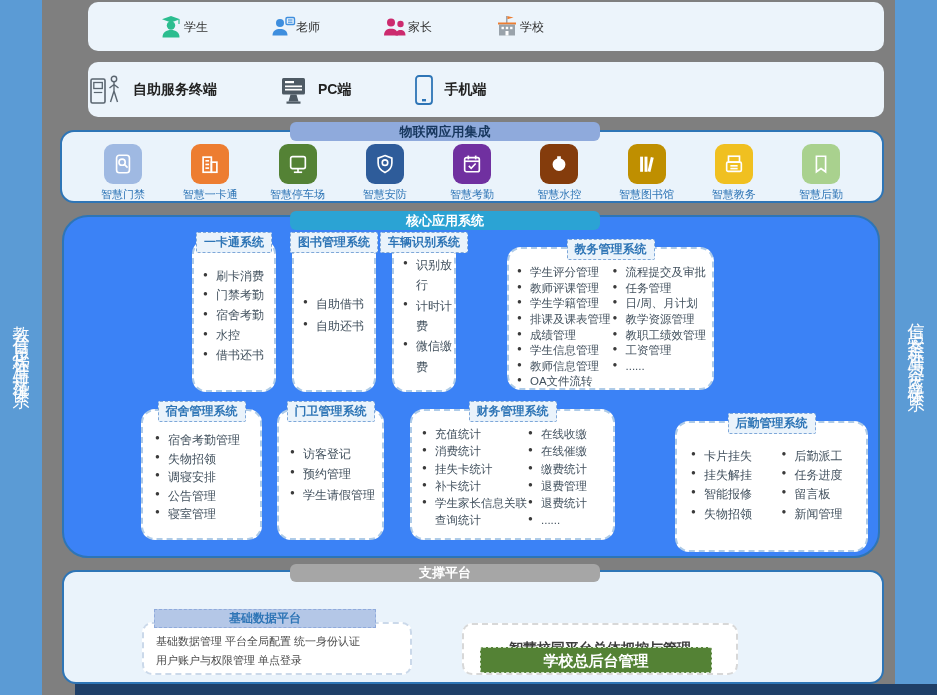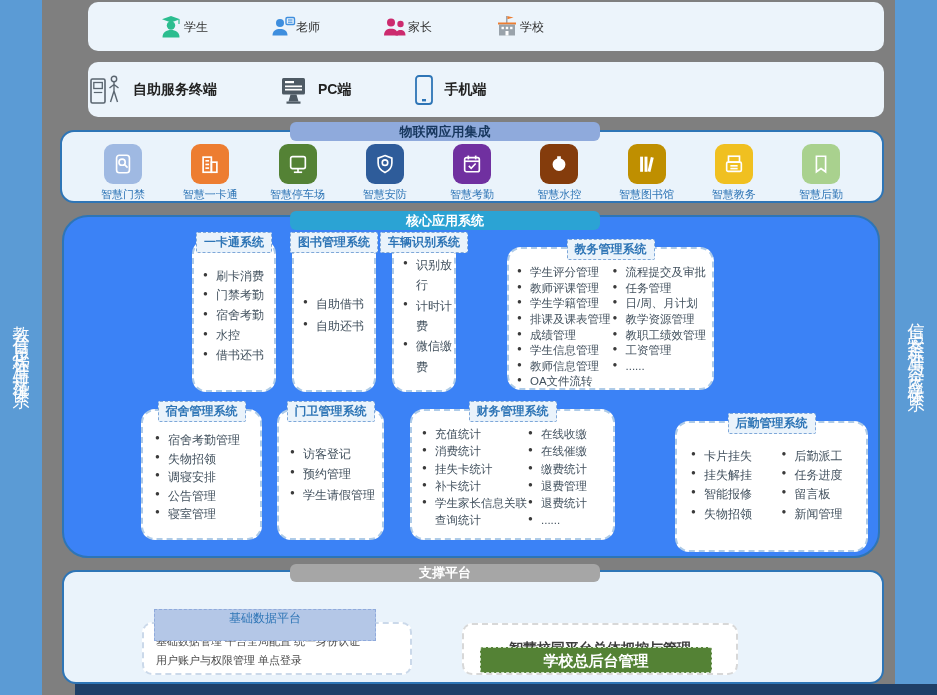--- a/index.html
+++ b/index.html
@@ -68,21 +68,21 @@
   #card-finance { left:346px; top:192px; width:205px; height:131px; }
   #card-finance .cols { padding:15px 4px 0 10px; }
   #card-finance ul { font-size:11.5px; line-height:1.5; }
   #card-finance .col-a { flex:0 0 106px; }
   #card-logistics { left:575px; top:204px; width:193px; height:131px;margin-left:36px; }
   #card-logistics .cols { padding:24px 4px 0 14px; gap:10px; }
   #card-logistics ul { line-height:1.6; }
 
   
   .base-card { position:absolute; left:78px; top:50px; width:270px; height:53px; background:#fff; border:2px dashed #CBD9EA; border-radius:10px; padding:8px 0 0 12px; font-size:11px; color:#4A4A4A; line-height:1.7; }
-  .base-pill { position:absolute; left:90px; top:37px; width:222px; height:32px; line-height:17px; background:#B4C7E7; border:1px dashed #8FAADC; text-align:center; font-size:12px; font-weight:normal; color:#2E75B6; z-index:4; }
+  .base-pill { position:absolute; left:90px; top:37px; width:222px; height:19px; line-height:17px; background:#B4C7E7; border:1px dashed #8FAADC; text-align:center; font-size:12px; font-weight:bold; color:#2E75B6; z-index:4; }
   .admin-card { position:absolute; left:398px; top:51px; width:276px; height:52px; background:#fff; border:2px dashed #D8D8D8; border-radius:10px; display:flex; align-items:center; justify-content:center; font-size:14px; font-weight:bold; color:#3D3D3D; }
   .admin-pill { position:absolute; left:416px; top:27px; width:232px; height:26px; line-height:26px; background:#548235; color:#fff; text-align:center; font-size:15px; font-weight:bold; border-radius:3px; border:1px dashed #CFE0C8; z-index:4;margin-top:48px; }
 
   .glyph svg { display:block; }
 </style>
 </head>
 <body>
 
 <div class="stage">
 

